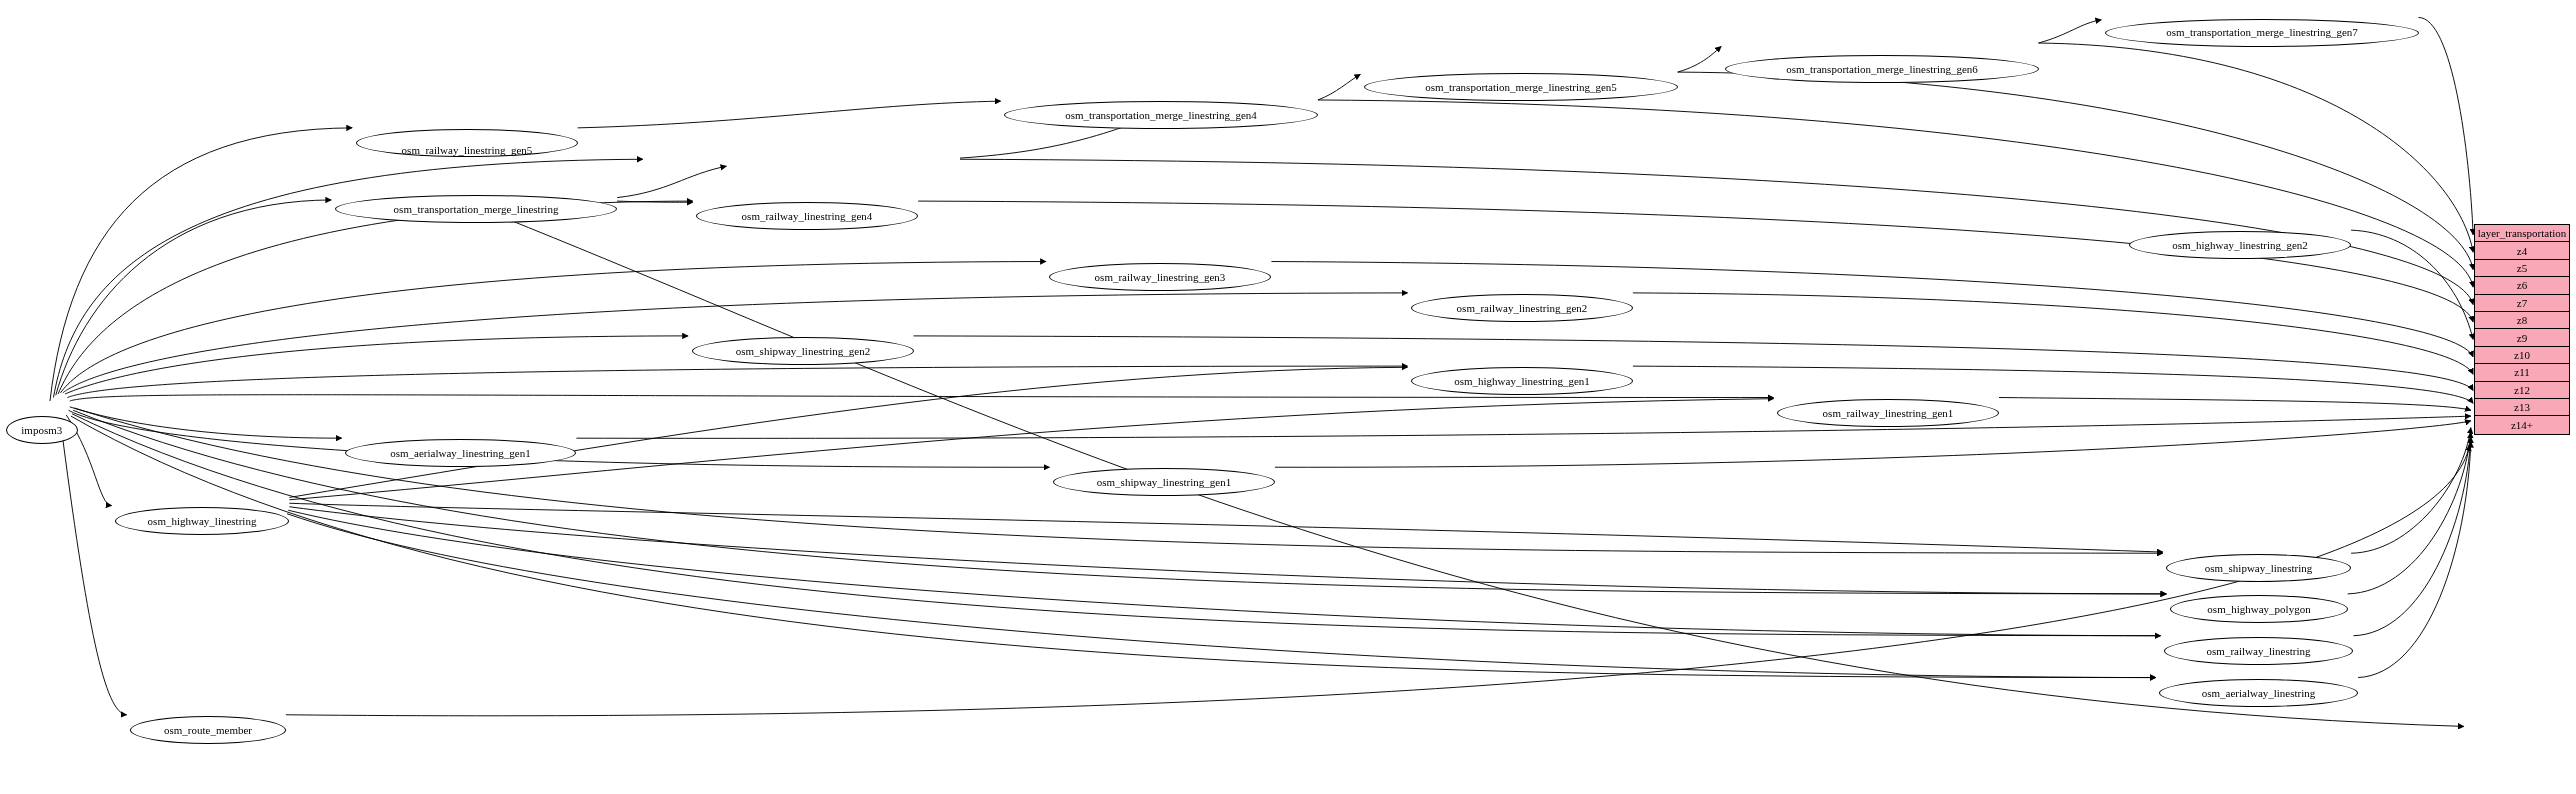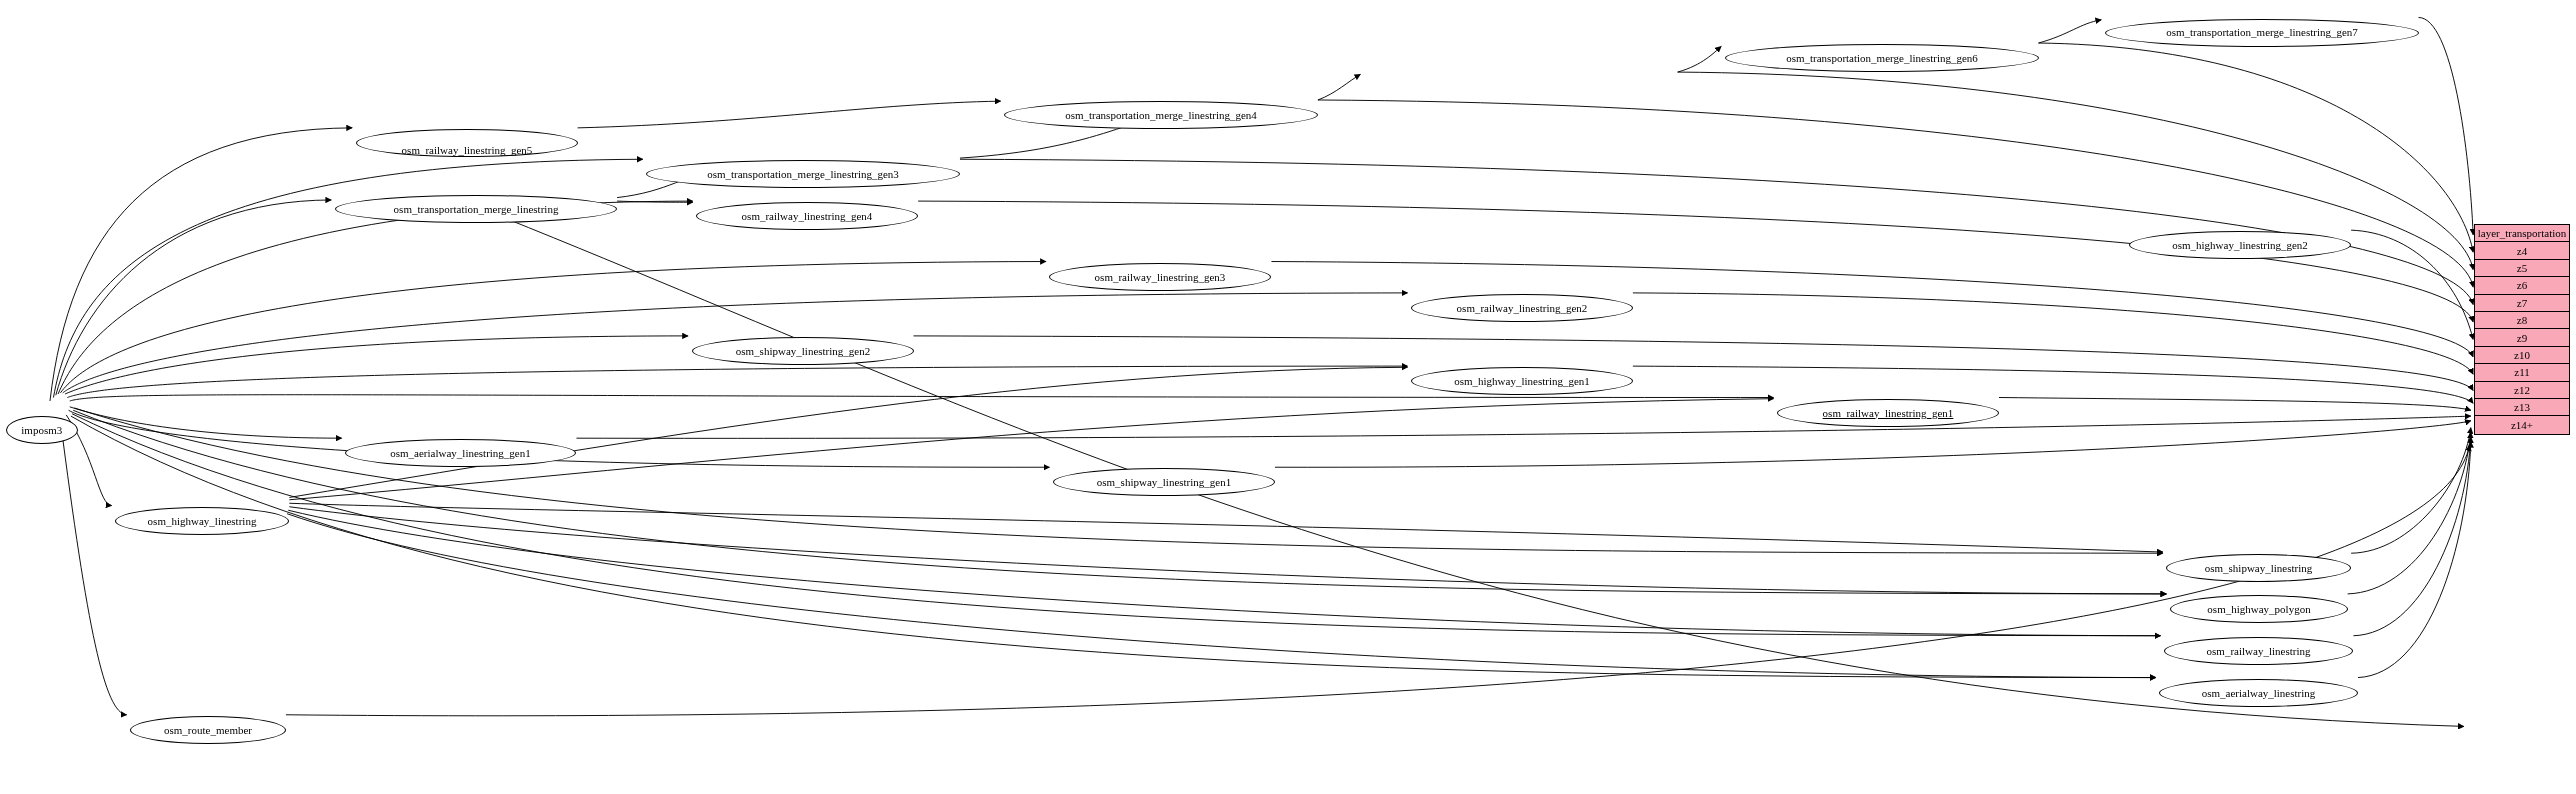--- a/index.html
+++ b/index.html
@@ -145,32 +145,32 @@
     </g>
   </svg>
 
   <div class="node" style="left:5.8px; top:401px; width:72px; height:28px;">
     <span>imposm3</span>
   </div>
 
   <div class="node" style="left:2105px; top:3.5px; width:314px; height:28px;">
     <span>osm_transportation_merge_linestring_gen7</span>
   </div>
-  <div class="node" style="left:1725px; top:29px; width:314px; height:28px;justify-content:center;">
+  <div class="node" style="left:1725px; top:40px; width:314px; height:28px;justify-content:center;">
     <span>osm_transportation_merge_linestring_gen6</span>
+  </div>
+  <div class="node" style="left:1364px; top:58px; width:314px; height:28px;">
+    <span>osm_transportation_merge_linestring_gen5</span>
   </div>
   <div class="node" style="left:1004px; top:86px; width:314px; height:28px;">
     <span>osm_transportation_merge_linestring_gen4</span>
   </div>
   <div class="node" style="left:356px; top:114px; width:222px; height:28px;align-items:flex-end;">
     <span>osm_railway_linestring_gen5</span>
   </div>
-  <div class="node" style="left:646px; top:145px; width:314px; height:28px;">
-    <span>osm_transportation_merge_linestring_gen3</span>
-  </div>
   <div class="node" style="left:335px; top:180px; width:282px; height:28px;">
     <span>osm_transportation_merge_linestring</span>
   </div>
   <div class="node" style="left:696px; top:187px; width:222px; height:28px;">
     <span>osm_railway_linestring_gen4</span>
   </div>
   <div class="node" style="left:2129px; top:216px; width:222px; height:28px;">
     <span>osm_highway_linestring_gen2</span>
   </div>
   <div class="node" style="left:1049px; top:248px; width:222px; height:28px;">
@@ -178,21 +178,21 @@
   </div>
   <div class="node" style="left:1411px; top:279px; width:222px; height:28px;">
     <span>osm_railway_linestring_gen2</span>
   </div>
   <div class="node" style="left:692px; top:322px; width:222px; height:28px;">
     <span>osm_shipway_linestring_gen2</span>
   </div>
   <div class="node" style="left:1411px; top:352px; width:222px; height:28px;">
     <span>osm_highway_linestring_gen1</span>
   </div>
-  <div class="node" style="left:1777px; top:384px; width:222px; height:28px;text-decoration:underline;">
+  <div class="node" style="left:1777px; top:384px; width:222px; height:28px;">
     <span>osm_railway_linestring_gen1</span>
   </div>
   <div class="node" style="left:345px; top:424px; width:231px; height:28px;">
     <span>osm_aerialway_linestring_gen1</span>
   </div>
   <div class="node" style="left:1053px; top:453px; width:222px; height:28px;">
     <span>osm_shipway_linestring_gen1</span>
   </div>
   <div class="node" style="left:115px; top:492px; width:174px; height:28px;">
     <span>osm_highway_linestring</span>

